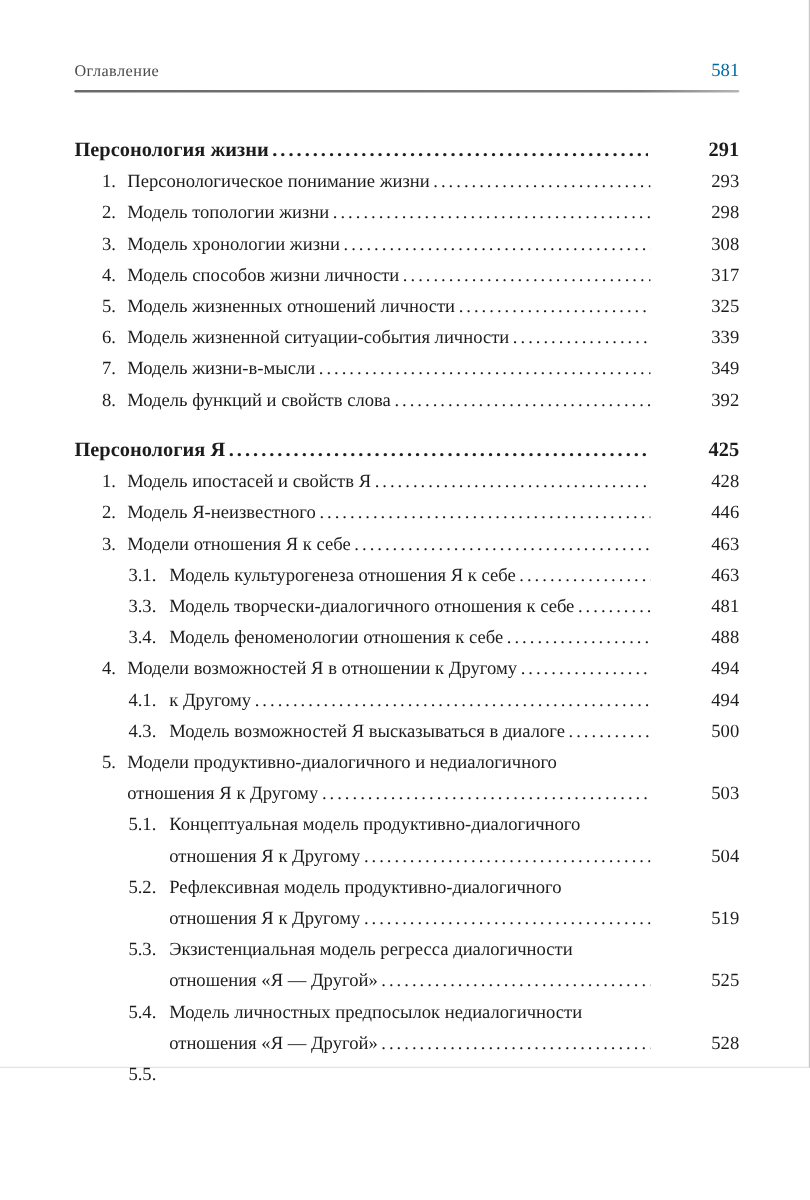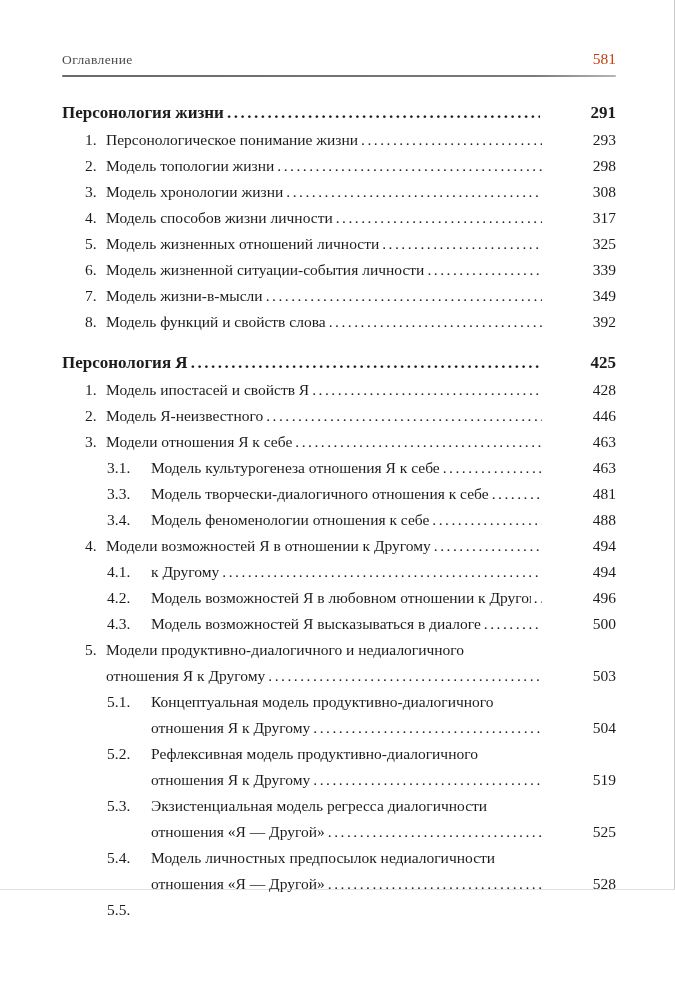--- a/index.html
+++ b/index.html
@@ -25,42 +25,42 @@
     align-items: baseline;
     padding-bottom: 7px;
   }
   .running-head .head-title {
     font-size: 13.5px;
     color: #4a4a4a;
     letter-spacing: 0.4px;
   }
   .running-head .head-page {
     font-size: 15.5px;
-    color: #c2410c;
+    color: #0369a1;
   }
   .head-rule {
     height: 2px;
     background: linear-gradient(to right, #6a6a6a 0%, #7a7a7a 85%, #b5b5b5 100%);
     border-radius: 1px;
   }
   .toc {
-    padding-top: 8px;
+    padding-top: 20px;
   }
   .entry { display: flex; align-items: flex-start; }
   .entry.part {
     margin-top: 13px;
     font-weight: bold;
     font-size: 17px;
   }
   .entry.part .line { line-height: 29px; }
   .entry {
     font-size: 15.5px;
   }
   .entry.l1 { padding-left: 23px; }
-  .entry.l2 { padding-left: 45px; gap: 10px; }
+  .entry.l2 { padding-left: 45px; }
   .num {
     flex: 0 0 auto;
     line-height: 26px;
     white-space: nowrap;
   }
   .entry.l1 .num { width: 21px; }
   .entry.l2 .num { width: 34px; }
   .body { flex: 1 1 auto; min-width: 0; }
   .line {
     line-height: 26px;
@@ -271,30 +271,20 @@
         <span class="num">4.1.</span>
         <div class="body">
           <div class="line last">
             <span class="text">к Другому</span>
             <span class="dots"></span>
             <span class="pageno">494</span>
           </div>
         </div>
       </div>
       <div class="entry l2">
-        <span class="num">4.2.</span>
-        <div class="body">
-          <div class="line last">
-            <span class="text">Модель возможностей Я в любовном отношении к Другому</span>
-            <span class="dots"></span>
-            <span class="pageno">496</span>
-          </div>
-        </div>
-      </div>
-      <div class="entry l2">
         <span class="num">4.3.</span>
         <div class="body">
           <div class="line last">
             <span class="text">Модель возможностей Я высказываться в диалоге</span>
             <span class="dots"></span>
             <span class="pageno">500</span>
           </div>
         </div>
       </div>
       <div class="entry l1">

